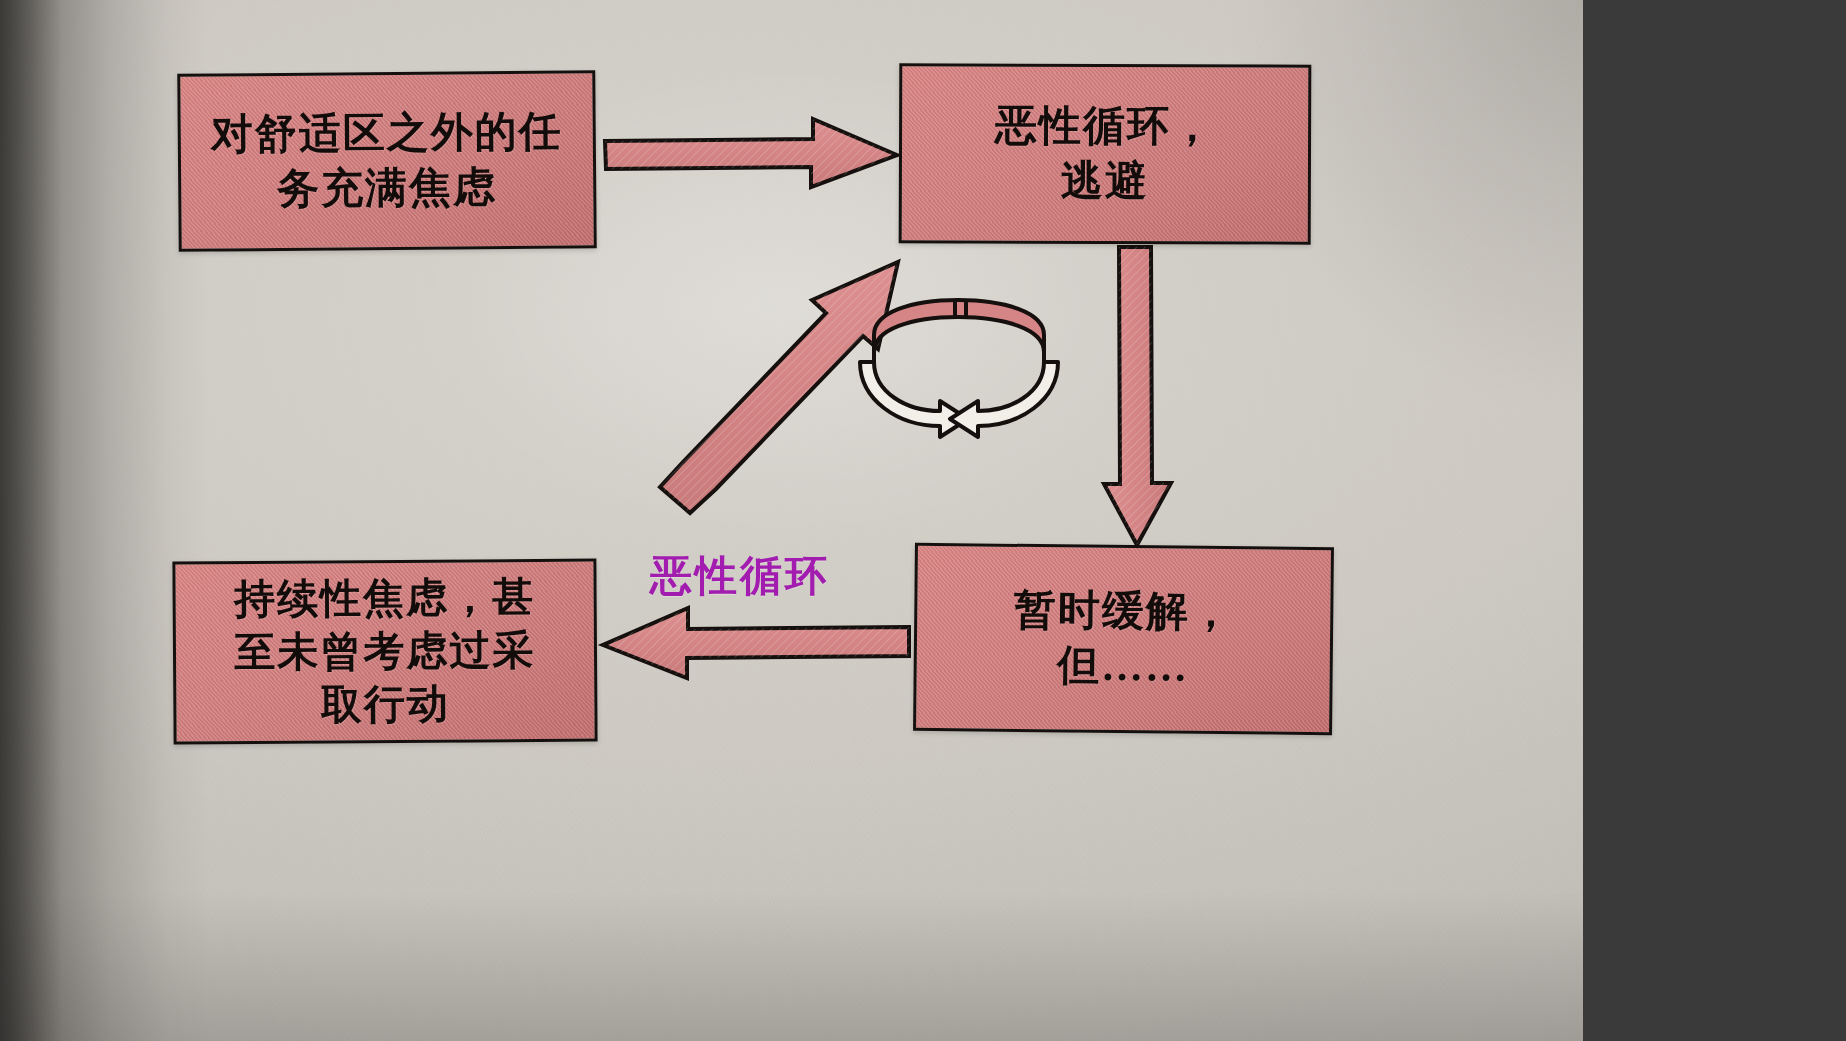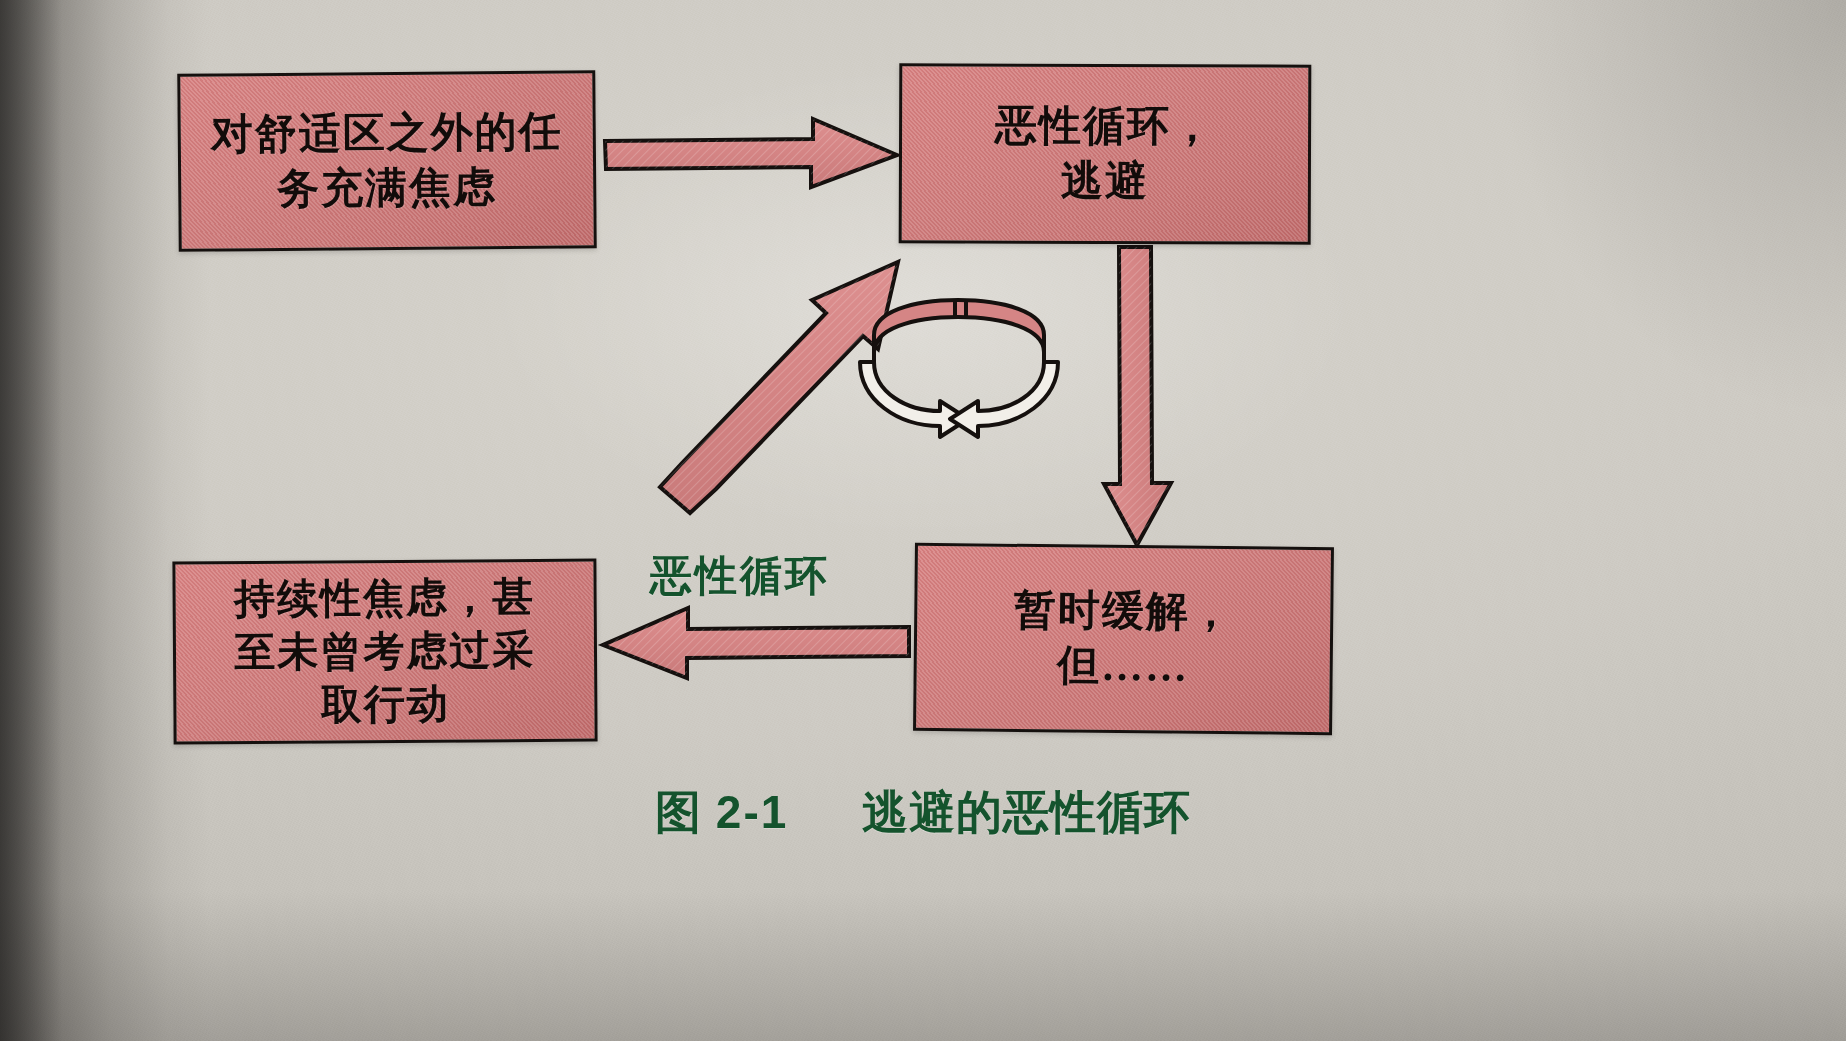--- a/index.html
+++ b/index.html
@@ -2,21 +2,21 @@
 <html><head>
 <meta charset="utf-8">
 <style>
   html, body {
     margin: 0;
     padding: 0;
     background: #3a3a3a;
   }
   #page {
     position: relative;
-    width: 1846px;
+    width: 1583px;
     height: 1041px;
     overflow: hidden;
     font-family: "Liberation Serif", "DejaVu Serif", serif;
     background: #cfccc6;
   }
 
   
   .paper-base {
     position: absolute;
     inset: 0;
@@ -109,21 +109,21 @@
   
   #arrows {
     position: absolute;
     inset: 0;
     pointer-events: none;
   }
 
   
   .free-label {
     position: absolute;
-    color: #14532d;
+    color: #a21caf;
     font-weight: 700;
     font-family: "Liberation Serif", "DejaVu Serif", serif;
     text-shadow: 0 1px 0 rgba(255,255,255,.25);
   }
   #cycle-label {
     left: 650px; top: 548px;
     font-size: 42px;
     letter-spacing: 3px;
   }
   #figure-caption {
@@ -230,20 +230,14 @@
   </div>
 
   <div class="node" id="node-persist">
     <div class="node-text">持续性焦虑，甚
 至未曾考虑过采
 取行动</div>
   </div>
 
   <div class="free-label" id="cycle-label">恶性循环</div>
 
-  <div class="free-label" id="figure-caption">
-    <span>图</span>
-    <span class="cap-num">2-1</span>
-    <span class="cap-gap"></span>
-    <span>逃避的恶性循环</span>
-  </div>
 
 </div>
 
 </body></html>

